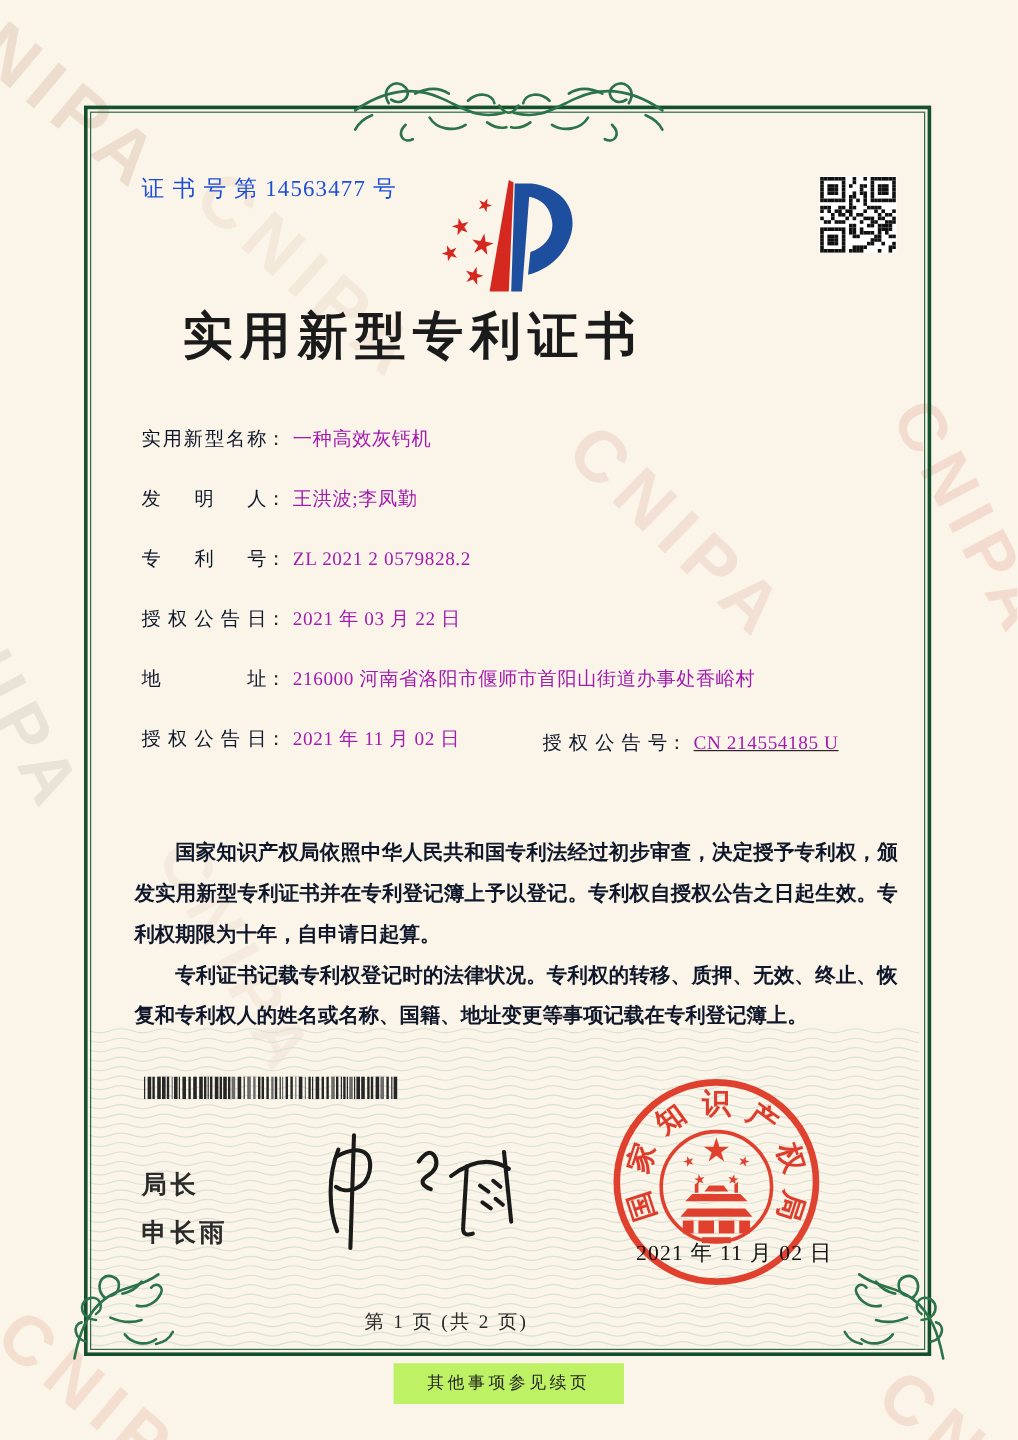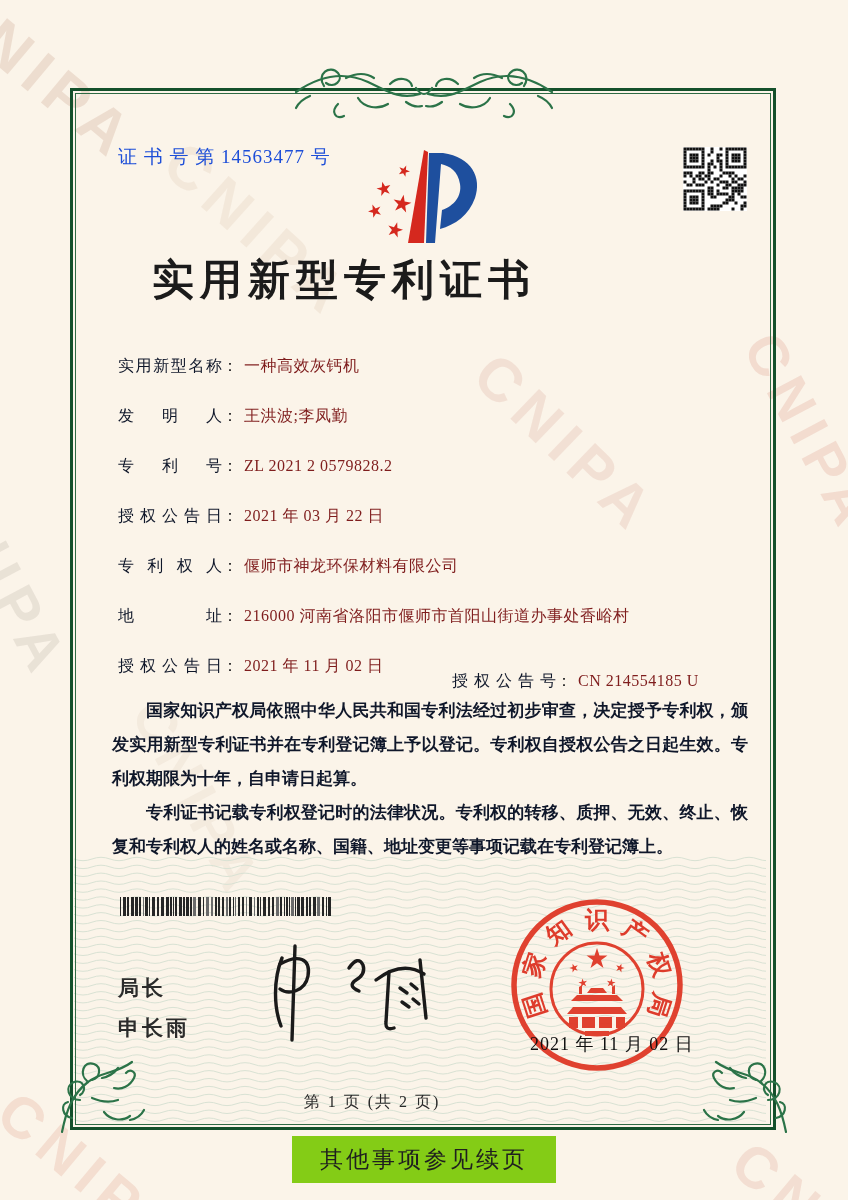--- a/index.html
+++ b/index.html
@@ -48,22 +48,22 @@
     font-size:42px; font-weight:bold; letter-spacing:6px; color:#1b1b1b;
   }
   
   .fields{position:absolute; left:118px; top:356px; width:560px; font-size:16px;}
   .frow{position:relative; height:50px; white-space:nowrap;}
   .flabel{
     display:inline-block; width:104px; text-align:justify; text-align-last:justify;
     vertical-align:top; color:#0f172a;
   }
   .fcolon{display:inline-block; margin-right:6px; color:#222;}
-  .fvalue{color:#7f1d1d; letter-spacing:.5px;margin-top:43px;}
-  .fgroup2{position:absolute; left:334px; top:15px;}
+  .fvalue{color:#a21caf; letter-spacing:.5px;margin-top:43px;}
+  .fgroup2{position:absolute; left:334px; top:3px;text-decoration:underline;}
   
   .body-text{
     position:absolute; left:112px; top:694px; width:636px;
     font-size:17px; line-height:34px; color:#0f172a; text-align:justify;font-weight:bold;
   }
   .body-text p{margin:0; text-indent:2em;}
   
   .barcode{position:absolute; left:120px; top:897px; line-height:0;}
   .officer{
     position:absolute; left:118px; top:968px;
@@ -75,21 +75,21 @@
   .seal-date{
     position:absolute; left:530px; top:1032px; font-size:18px; letter-spacing:1px; color:#111;
     white-space:nowrap;
   }
   .page-no{
     position:absolute; left:0; top:1092px; width:744px; text-align:center;
     font-size:16px; letter-spacing:2px; color:#2a2a2a;
   }
   .cont-note{
     position:absolute; left:424px; top:1136px; transform:translateX(-50%);
-    background:#84cc16; padding:8px 28px; font-size:23px; letter-spacing:3px; color:#1f1f1f;
+    background:#bef264; padding:8px 28px; font-size:14px; letter-spacing:3px; color:#1f1f1f;
     white-space:nowrap;
   }
 </style>
 </head>
 <body>
 
 <div class="page">
 
   <div class="wm wm1">CNIPA</div>
   <div class="wm wm2">CNIPA</div>
@@ -417,23 +417,20 @@
     <div class="frow">
       <span class="flabel">发明人</span><span class="fcolon">：</span><span class="fvalue">王洪波;李凤勤</span>
     </div>
     <div class="frow">
       <span class="flabel">专利号</span><span class="fcolon">：</span><span class="fvalue">ZL 2021 2 0579828.2</span>
     </div>
     <div class="frow">
       <span class="flabel">授权公告日</span><span class="fcolon">：</span><span class="fvalue">2021 年 03 月 22 日</span>
     </div>
     <div class="frow">
-      <span class="flabel">专利权人</span><span class="fcolon">：</span><span class="fvalue">偃师市神龙环保材料有限公司</span>
-    </div>
-    <div class="frow">
       <span class="flabel">地址</span><span class="fcolon">：</span><span class="fvalue">216000  河南省洛阳市偃师市首阳山街道办事处香峪村</span>
     </div>
     <div class="frow">
       <span class="flabel">授权公告日</span><span class="fcolon">：</span><span class="fvalue">2021 年 11 月 02 日</span>
       <span class="fgroup2">
         <span class="flabel">授权公告号</span><span class="fcolon">：</span><span class="fvalue">CN 214554185 U</span>
       </span>
     </div>
   </div>
 

